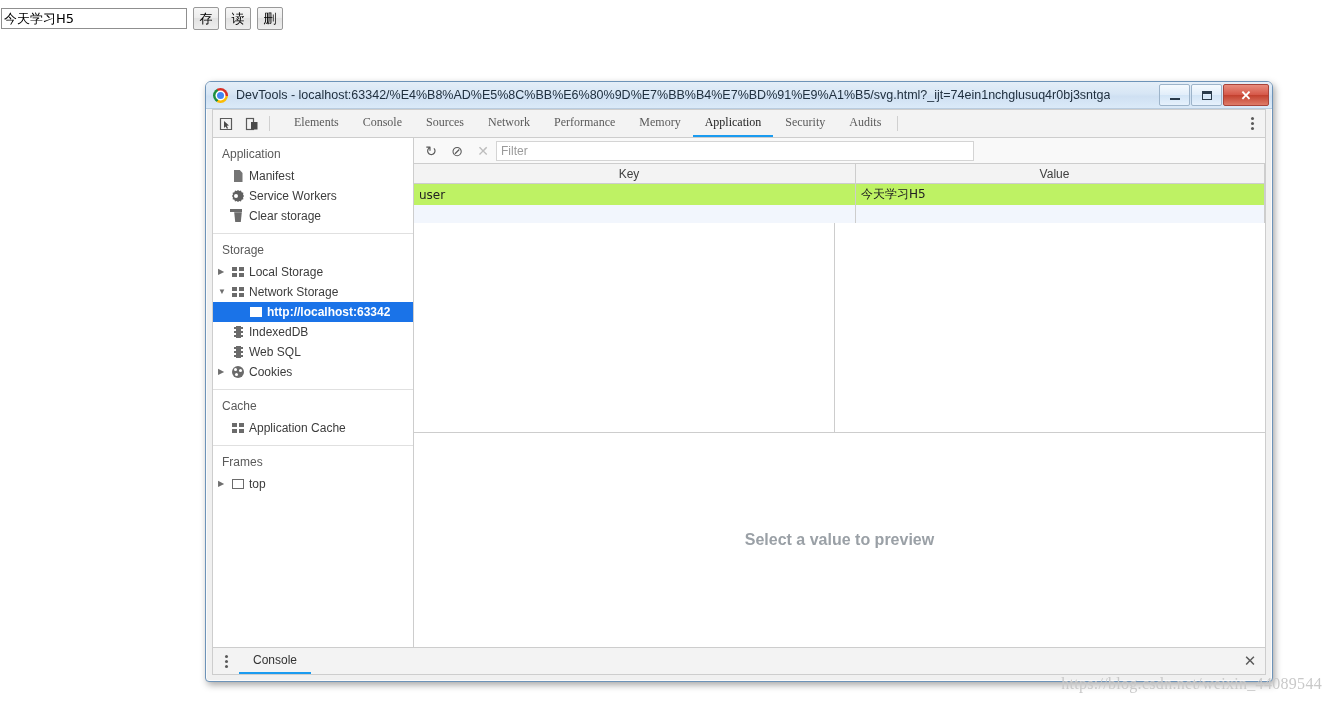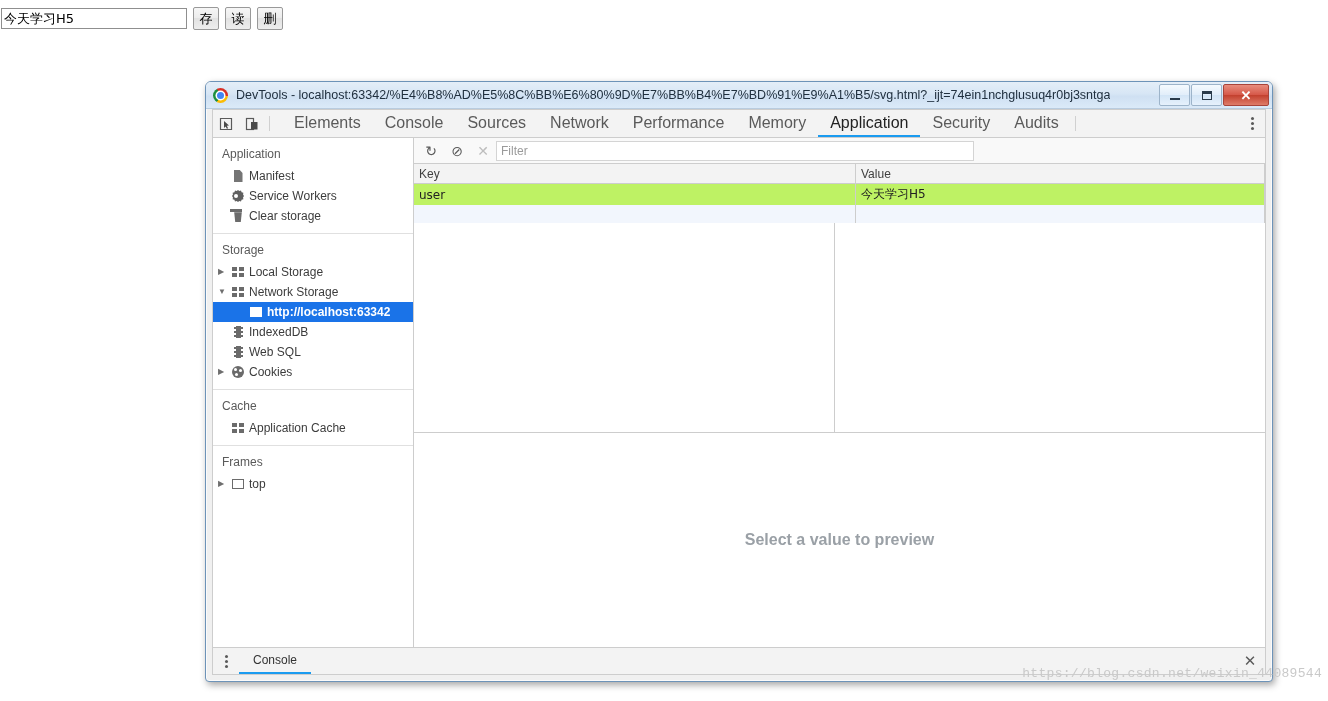--- a/index.html
+++ b/index.html
@@ -59,22 +59,23 @@
   .glyph-max{display:block;width:10px;height:9px;border:1.5px solid #2a3b4a;border-top-width:3px;box-sizing:border-box;}
 
   
   #devtools{position:absolute;left:6px;top:27px;right:6px;bottom:6px;
     background:#fff;border:1px solid #cdcdcd;box-sizing:border-box;display:flex;flex-direction:column;}
   #tabbar{height:27px;background:#f3f3f3;border-bottom:1px solid #cdcdcd;display:flex;align-items:stretch;position:relative;}
   .tb-icon{width:26px;display:flex;align-items:center;justify-content:center;cursor:pointer;}
   .tb-sep{width:1px;background:#d0d0d0;margin:6px 4px;}
   .tabs{display:flex;align-items:stretch;margin-left:8px;}
   .tab{
-    padding:8px 12px;display:flex;align-items:center;font-size:16px;color:#5a5a5a;cursor:pointer;
+    padding:8px 12px;display:flex;align-items:center;font-size:12px;color:#5a5a5a;cursor:pointer;
     border-bottom:2px solid transparent;
+    font-family:Liberation Serif, serif;
   }
   .tab.active{color:#222;border-bottom-color:#1a9bf0;}
   .kebab{width:26px;margin-left:auto;display:flex;align-items:center;justify-content:center;cursor:pointer;}
   .kebab span{display:block;width:3px;height:3px;border-radius:50%;background:#5a5a5a;
     box-shadow:0 -5px 0 #5a5a5a,0 5px 0 #5a5a5a;}
   .kebab-sep{width:1px;background:#d0d0d0;margin:6px 0 6px 4px;}
 
   #body-row{flex:1;display:flex;min-height:0;}
 
   
@@ -124,21 +125,21 @@
   .tool-btn.disabled{color:#bdbdbd;cursor:default;}
   #filter-input{
     flex:1;height:18px;border:1px solid #d4d4d4;background:#fff;
     font-size:12px;color:#333;padding:0 4px;outline:none;font-family:"Liberation Sans",sans-serif;max-width:468px;
   }
   #filter-input::placeholder{color:#9a9a9a;}
 
   #table-wrap{height:268px;flex:0 0 268px;border-bottom:1px solid #cdcdcd;display:flex;flex-direction:column;overflow:hidden;}
   table.storage{width:100%;border-collapse:collapse;table-layout:fixed;font-size:12px;}
   table.storage th{
-    text-align:left;font-weight:normal;color:#404040;background:#f3f3f3;
+    text-align:center;font-weight:normal;color:#404040;background:#f3f3f3;
     border-bottom:1px solid #cdcdcd;border-right:1px solid #cdcdcd;
     height:19px;padding:0 16px 0 5px;font-size:12px;
   }
   table.storage td{
     border-right:1px solid #cdcdcd;height:21px;padding:0 0 0 5px;color:#222;
     white-space:nowrap;overflow:hidden;font-family:"DejaVu Sans",sans-serif;font-size:12px;
   }
   table.storage tr.filler td{height:18px;background:#f2f6fd;border-right:1px solid #cdcdcd;}
   table.storage tr.data td{background:#bef264;}
   .col-key{width:420px;}
@@ -151,22 +152,22 @@
 
   
   #drawer{height:26px;flex:0 0 26px;border-top:1px solid #cdcdcd;background:#f3f3f3;display:flex;align-items:stretch;}
   .dr-kebab{width:26px;display:flex;align-items:center;justify-content:center;cursor:pointer;}
   .dr-kebab span{display:block;width:3px;height:3px;border-radius:50%;background:#5a5a5a;
     box-shadow:0 -5px 0 #5a5a5a,0 5px 0 #5a5a5a;}
   .dr-tab{padding:0 14px;display:flex;align-items:center;font-size:12px;color:#333;cursor:pointer;border-bottom:2px solid #1a9bf0;}
   .dr-close{width:30px;margin-left:auto;display:flex;align-items:center;justify-content:center;color:#5a5a5a;font-size:15px;cursor:pointer;}
 
   #watermark{
-    position:absolute;right:6px;bottom:20px;font-size:13px;color:#c9c9c9;
-    letter-spacing:.3px;white-space:nowrap;font-family:Liberation Mono, monospace;
+    position:absolute;right:6px;bottom:8px;font-size:16px;color:#c9c9c9;
+    letter-spacing:.3px;white-space:nowrap;font-family:Liberation Serif, serif;
   }
 </style>
 </head>
 <body>
 
 <div id="page-form">
   <input class="txt" type="text" placeholder="" value="今天学习H5" style="">
   <button>存</button>
   <button>读</button>
   <button>删</button>

